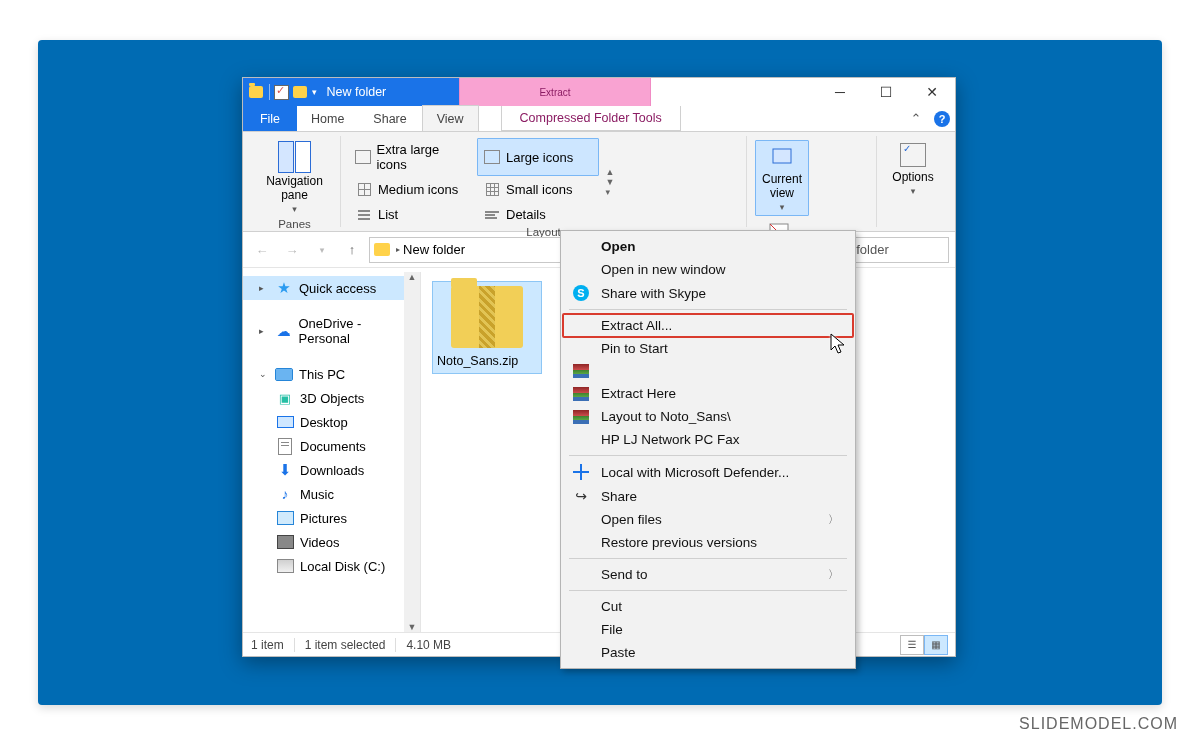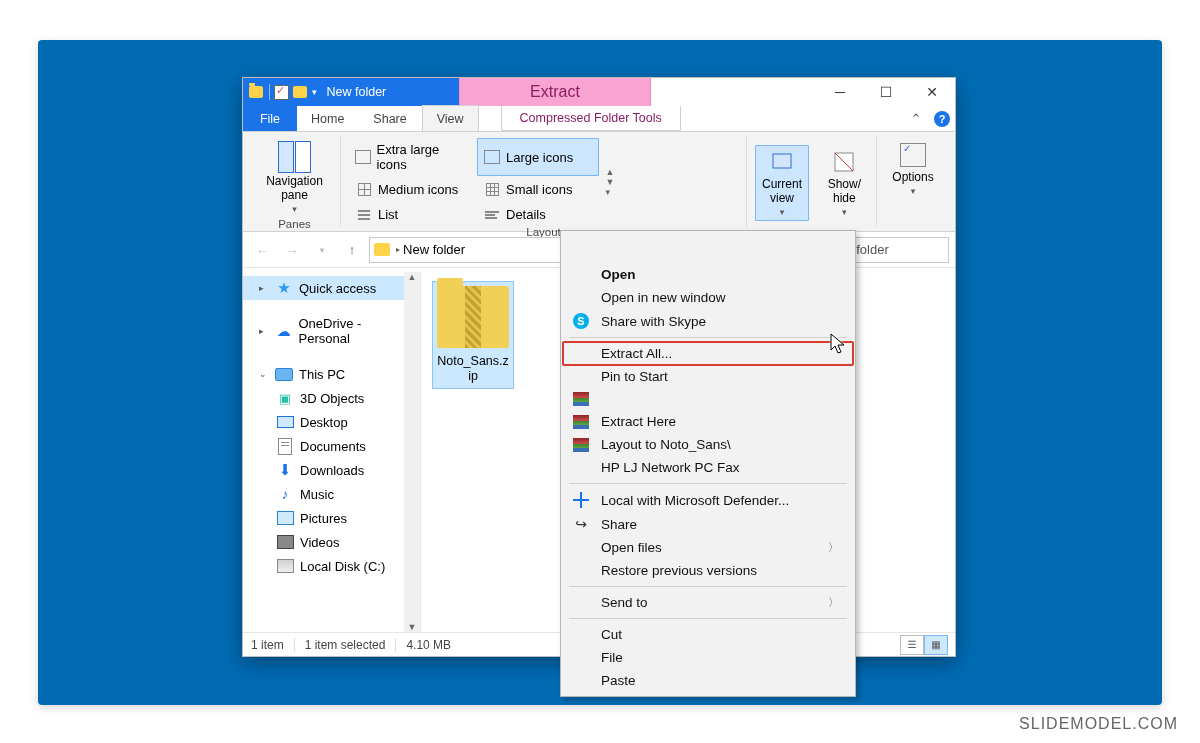--- a/index.html
+++ b/index.html
@@ -50,21 +50,21 @@
   .qa .chev { font-size:9px; color:#fff; }
   .titlebar-left .title { font-size:12.5px; margin-left:4px; }
 
   .titlebar-mid {
     flex: 0 0 192px; background:#fff; height:28px;
     display:flex; align-items:center; justify-content:center; position:relative;
   }
   .contextual-tab {
     position:absolute; left:0; right:0; top:0; height:28px;
     background:#f9a3d2; color:#8b1c63; display:flex; align-items:center; justify-content:center;
-    font-size:16px; border-left:1px solid #f08bc4; border-right:1px solid #f08bc4;
+    font-size:10px; border-left:1px solid #f08bc4; border-right:1px solid #f08bc4;
   }
 
   .titlebar-right {
     flex: 1; background:#fff; display:flex; justify-content:flex-end; align-items:center;
   }
   .sysbtn { width:46px; height:28px; display:flex; align-items:center; justify-content:center; color:#333; font-size:14px; cursor:pointer;}
 
   
   .tabsrow { display:flex; height:26px; border-bottom:1px solid #d0d0d0; }
   .file-tab { width:54px; background:#1a73e8; color:#fff; display:flex; align-items:center; justify-content:center; font-size:12.5px; cursor:pointer;}
@@ -136,21 +136,21 @@
   .ico-desk{width:15px;height:10px;outline:1px solid #1a73e8;background:#cfe7ff;}
   .ico-doc{width:12px;height:15px;outline:1px solid #888;background:#fff;position:relative;}
   .ico-doc::after{content:"";position:absolute;left:2px;right:2px;top:3px;height:6px;background:repeating-linear-gradient(#888 0 1px, transparent 1px 3px);}
   .ico-dl{color:#1a73e8;font-size:15px;}
   .ico-music{color:#1a73e8;font-size:14px;}
   .ico-pic{width:15px;height:12px;outline:1px solid #2585d8;background:#d0eafc;}
   .ico-vid{width:15px;height:12px;outline:1px solid #444;background:#888;}
   .ico-disk{width:15px;height:12px;background:linear-gradient(#d0d0d0,#f0f0f0);outline:1px solid #888;}
 
   .content { flex:1; position:relative; padding:10px 12px; }
-  .file-item { width:80px; text-align:center; cursor:pointer; }
+  .file-item { width:108px; cursor:pointer; }
   .file-item.sel{background:#cce8ff; outline:1px solid #8dc6f5; padding:4px;}
   .zip-ico { width:72px; height:62px; margin:0 auto 6px; position:relative; }
   .zip-ico .fold{position:absolute;inset:0;background:#f2cf57;border-radius:3px;}
   .zip-ico .fold::before{content:"";position:absolute;left:0;top:-8px;width:26px;height:10px;background:#f2cf57;border-radius:2px;}
   .zip-ico .zip{position:absolute;left:50%;top:0;bottom:0;transform:translateX(-50%);width:16px;background:repeating-linear-gradient(45deg,#c9a22b 0 3px,#e2c454 3px 6px);}
   .file-name{font-size:12.5px; word-break:break-word; line-height:1.2;}
 
   
   .status { position:absolute; left:0; right:0; bottom:0; height:24px; border-top:1px solid #e5e5e5; display:flex; align-items:center; padding:0 8px; font-size:12px; color:#444; gap:10px;}
   .status .seg{border-right:1px solid #ddd;padding-right:10px;}
@@ -162,21 +162,21 @@
   
   .ctxmenu {
     position:absolute; left:522px; top:190px; width:296px;
     background:#f2f2f2; border:1px solid #b5b5b5; box-shadow:3px 3px 6px rgba(0,0,0,0.25);
     padding:4px 2px; z-index:50;
   }
   .ctx-item { display:flex; align-items:center; gap:10px; padding:4px 14px 4px 8px; cursor:pointer; font-size:13.5px; color:#111;}
   .ctx-item .lead{width:20px;display:flex;justify-content:center;align-items:center;font-size:14px;color:#333;}
   .ctx-item .txt{flex:1;}
   .ctx-item .arrow{font-size:11px;color:#555;}
-  .ctx-item.bold .txt{font-weight:700;margin-top:28px;}
+  .ctx-item.bold .txt{font-weight:700;}
   .ctx-sep{height:1px;background:#cfcfcf;margin:4px 6px;}
   .ctx-item.hi{outline:2px solid #d93b2e;outline-offset:-1px;border-radius:1px;}
   .skype{width:16px;height:16px;border-radius:50%;background:#00aff0;color:#fff;font-size:11px;font-weight:bold;display:flex;align-items:center;justify-content:center;}
   .winrar{width:16px;height:14px;background:linear-gradient(#8f2525,#c84a4a 40%,#3b7d2d 40%,#5aa542 70%,#3b6fb5 70%);}
   .defender{width:16px;height:16px;position:relative;}
   .defender::before,.defender::after{content:"";position:absolute;background:#1a73e8;}
   .defender::before{left:0;right:0;top:7px;height:2px;}
   .defender::after{top:0;bottom:0;left:7px;width:2px;}
   .share-ic{font-size:14px;color:#333;}
 
@@ -299,21 +299,21 @@
                   </span>
                 </span>
                 <span>Details</span>
               </div>
           </div>
           <div class="layout-scroll">▲<br>▼<br>▾</div>
         </div>
         <div class="lbl">Layout</div>
       </div>
 
-      <div class="rgroup" style="width:130px;flex-direction:row;align-items:center;padding-top:4px">
+      <div class="rgroup" style="width:130px;flex-direction:column;align-items:flex-start;padding-top:4px">
         <div class="view-btn sel">
           <span class="vico">
               <svg width="24" height="24">
                 <rect x="3" y="4" width="18" height="14" fill="#d4e6ff" stroke="#2b6cd6"></rect>
               </svg>
             </span>
           <span style="white-space:pre-line">Current
 view</span>
             <span class="dd">▾</span>
         </div>

